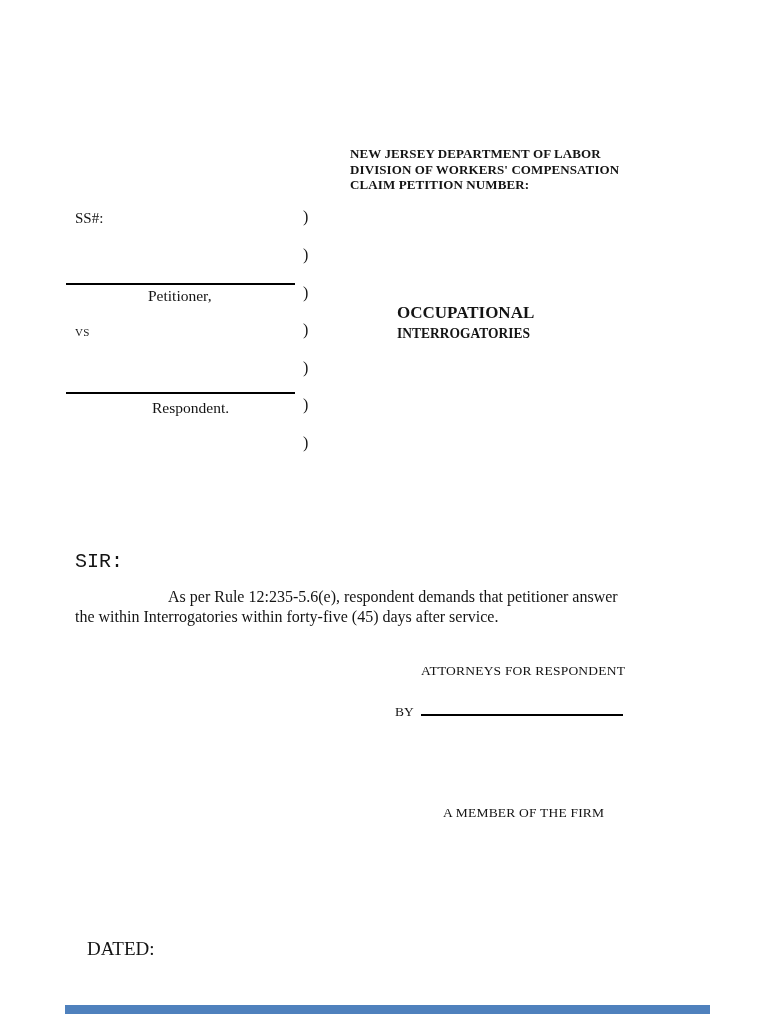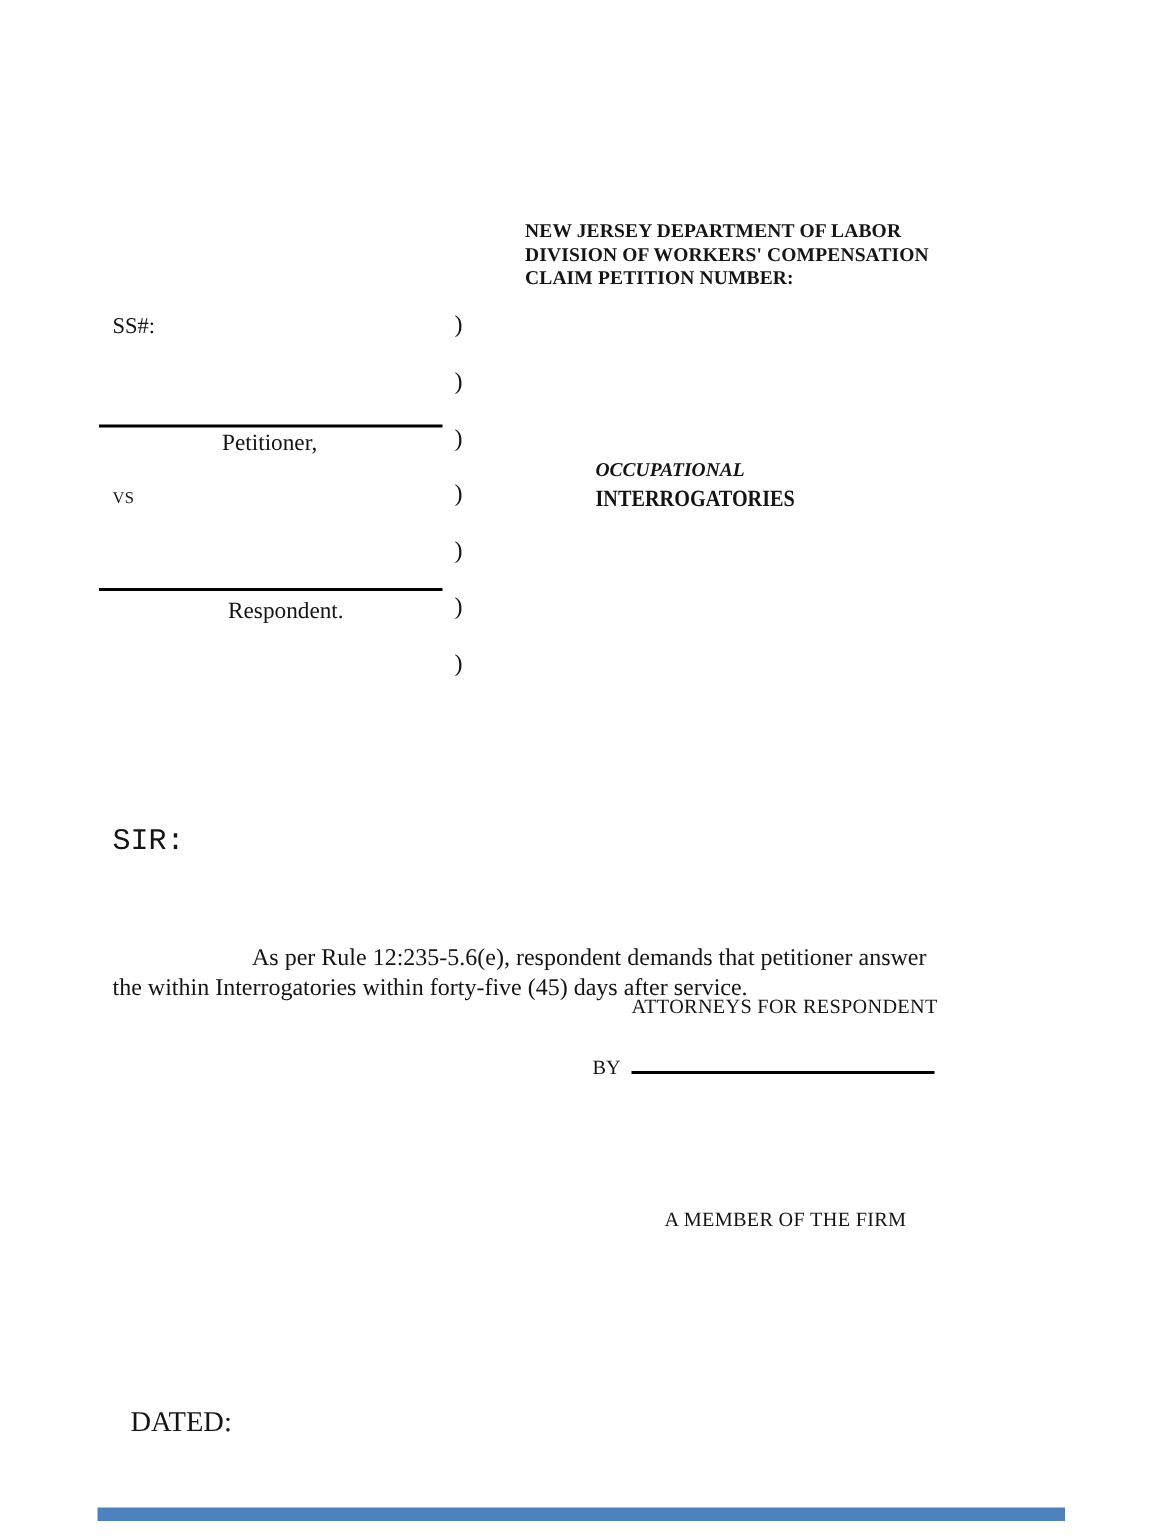--- a/index.html
+++ b/index.html
@@ -36,31 +36,31 @@
     border-top: 2px solid #000;
   }
   .petitioner-line { left: 66px; top: 283px; width: 229px; }
   .respondent-line { left: 66px; top: 392px; width: 229px; }
 
   .petitioner-label { left: 148px; top: 287px; font-size: 15.5px; }
   .vs-label { left: 75px; top: 326px; font-size: 11px; letter-spacing: 0.3px; }
   .respondent-label { left: 152px; top: 399px; font-size: 15.5px; }
 
   .doc-title { left: 397px; top: 303px; font-weight: bold; white-space: nowrap; }
-  .doc-title .t1 { display: block; font-size: 13px; line-height: 20px; font-style: italic; }
+  .doc-title .t1 { display: block; font-size: 17px; line-height: 20px; }
   .doc-title .t2 {
     display: block; font-size: 15.5px; line-height: 19px;
     transform: scaleX(0.87); transform-origin: left center;
   }
 
   .salutation { left: 75px; top: 550px; font-size: 20px; font-family: Liberation Mono, monospace; }
 
   .demand-paragraph {
     left: 75px; top: 587px; width: 560px;
-    font-size: 16px; line-height: 19.5px; margin-top: 42px;
+    font-size: 16px; line-height: 19.5px;
   }
   .demand-paragraph .pline { white-space: nowrap; }
   .demand-paragraph .pline.indent { padding-left: 93px; }
 
   .attorneys-label { left: 395px; top: 663px; font-size: 13.5px; letter-spacing: 0.2px; margin-left: 26px; }
 
   .by-row { left: 395px; top: 703px; font-size: 13.5px; white-space: nowrap; }
   .by-line {
     display: inline-block;
     width: 202px; height: 13px;

